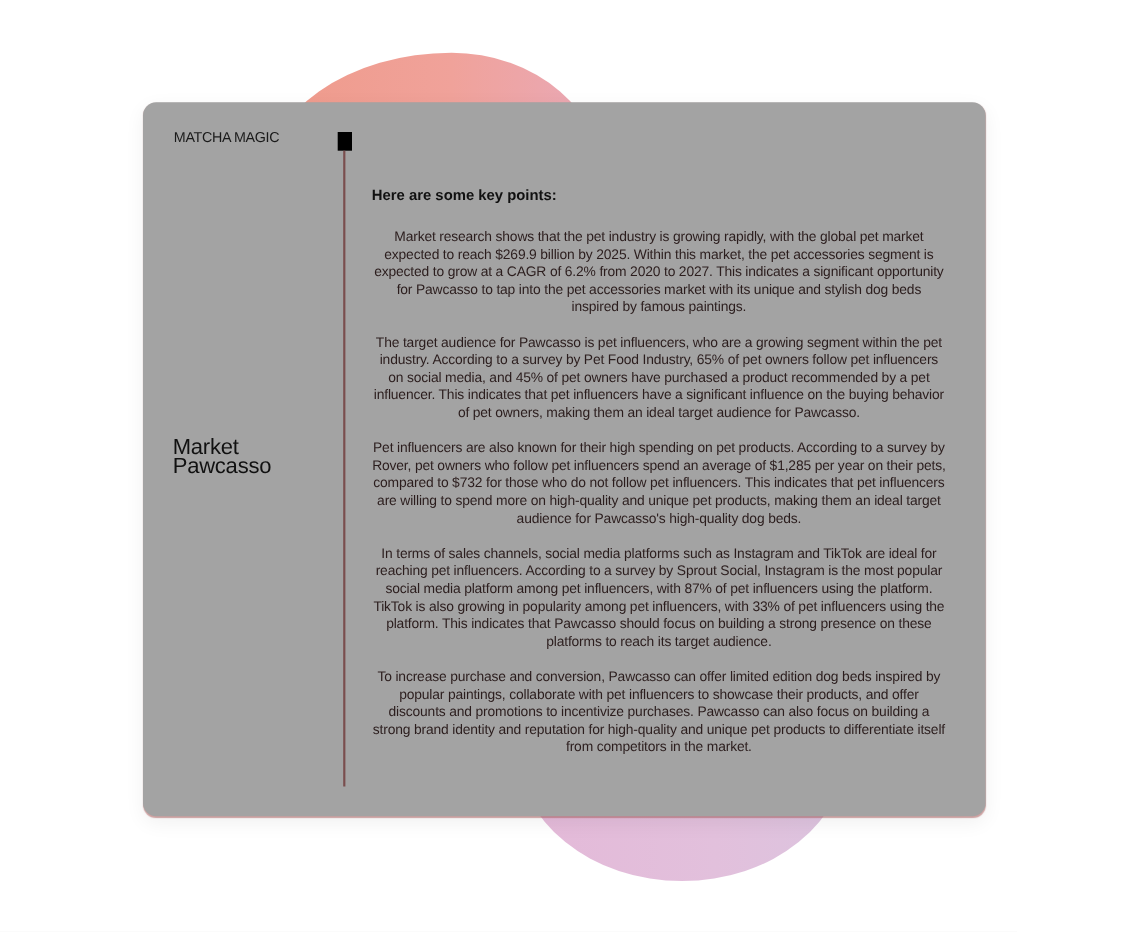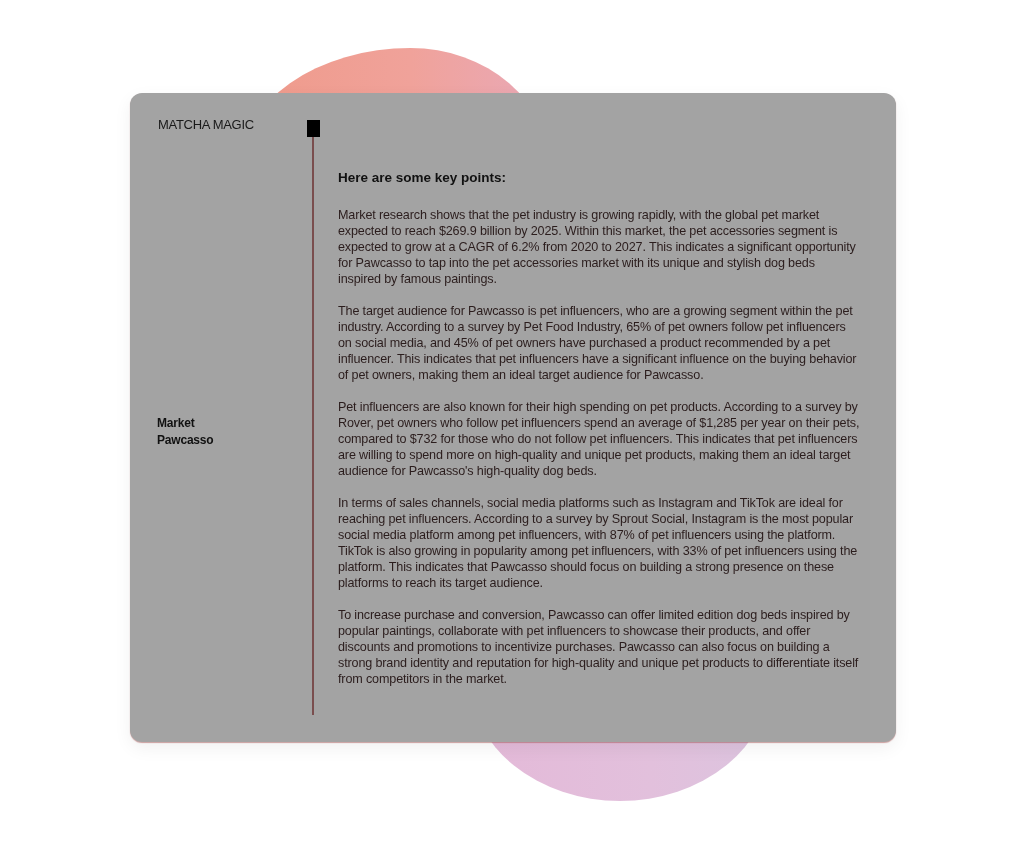--- a/index.html
+++ b/index.html
@@ -66,24 +66,24 @@
       position: absolute;
       left: 182px;
       top: 44px;
       width: 2px;
       height: 578px;
       background: #7a4e4e;
     }
     .section-title {
       position: absolute;
       left: 27px;
-      top: 322px;
-      font-size: 12px;
+      top: 306px;
+      font-size: 20px;
       line-height: 17px;
-      font-weight: 700;
+      font-weight: 400;
       color: #111111;
       letter-spacing: -0.2px;
       width: 140px;
     }
     .content {
       position: absolute;
       left: 208px;
       top: 52px;
       width: 522px;
       color: #2a1e1e;
@@ -96,20 +96,21 @@
       font-weight: 700;
       color: #111111;
     }
     .content p {
       margin: 0 0 16px 0;
       font-size: 12.6px;
       line-height: 16px;
       font-weight: 400;
       color: #2b1d1d;
       letter-spacing: -0.15px;
+      text-align: center;
     }
   </style>
 </head>
 <body>
 
 <div class="stage">
   <div class="blob-top"></div>
   <div class="blob-bottom"></div>
 
   <div class="card">

